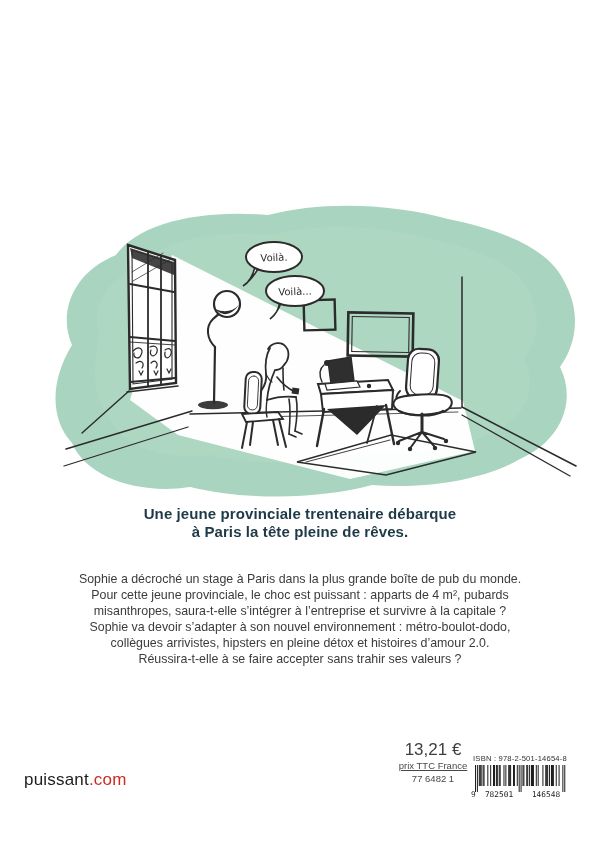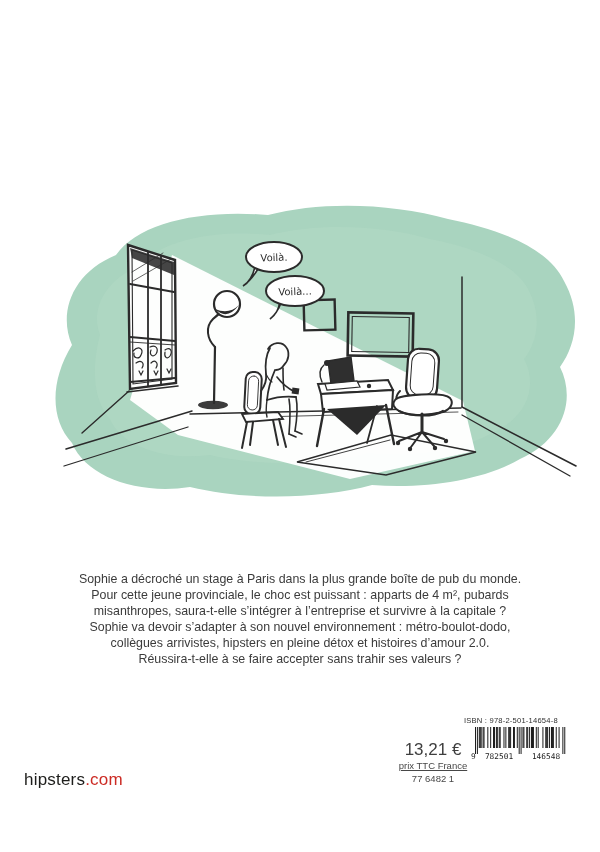--- a/index.html
+++ b/index.html
@@ -15,21 +15,21 @@
   #synopsis{position:absolute;left:35px;top:563px;width:530px;text-align:center;
             font-size:12.4px;line-height:16px;color:#3b3b3b;white-space:pre-line;margin-top:8px;}
   
   #publisher{position:absolute;left:24px;top:770px;font-size:17px;font-weight:500;
              color:#1d1d1b;letter-spacing:.2px;}
   #publisher .tld{color:#cc2b24;}
   #price-block{position:absolute;left:391px;top:741px;width:84px;text-align:center;color:#474747;}
   #price-amount{font-size:17px;line-height:18px;color:#3e3e3e;}
   #price-note{font-size:9.5px;line-height:11px;margin-top:1px;text-decoration:underline;}
   #price-code{font-size:9.5px;line-height:11px;margin-top:2px;}
-  #barcode-block{position:absolute;left:464px;top:716px;width:112px;color:#2f2f2f;}
+  #barcode-block{position:absolute;left:464px;top:754px;width:112px;text-align:center;color:#2f2f2f;}
   #isbn-label{font-size:7.6px;letter-spacing:.2px;line-height:9px;}
   #ean svg{display:block;margin:2px auto 0 auto;}
   .ean-digits{font-family:"DejaVu Sans Mono",monospace;font-size:7.8px;fill:#1c1c1c;}
 </style>
 </head>
 <body>
 
 <div id="page">
 
   <div id="illu">
@@ -160,29 +160,31 @@
         <text x="254" y="66" text-anchor="middle" font-family="DejaVu Sans, sans-serif" font-size="10" fill="#2b2b2b" transform="rotate(-2 254 62)">Voilà.</text>
       </g>
       <g>
         <path d="M261,108 C258,116 255,120 250,124 C256,120 259,113 260,106 Z" fill="#ffffff" stroke="#2b2b2b" stroke-width="1.6"></path>
         <ellipse cx="275" cy="96" rx="29" ry="15" fill="#ffffff" stroke="#2b2b2b" stroke-width="2"></ellipse>
         <text x="275" y="100" text-anchor="middle" font-family="DejaVu Sans, sans-serif" font-size="10" fill="#2b2b2b" transform="rotate(-2 275 96)">Voilà...</text>
       </g>
     </svg>
   </div>
 
+  <div id="headline">Une jeune provinciale trentenaire débarque
+à Paris la tête pleine de rêves.</div>
 
   <div id="synopsis">Sophie a décroché un stage à Paris dans la plus grande boîte de pub du monde.
 Pour cette jeune provinciale, le choc est puissant : apparts de 4 m², pubards
 misanthropes, saura-t-elle s’intégrer à l’entreprise et survivre à la capitale ?
 Sophie va devoir s’adapter à son nouvel environnement : métro-boulot-dodo,
 collègues arrivistes, hipsters en pleine détox et histoires d’amour 2.0.
 Réussira-t-elle à se faire accepter sans trahir ses valeurs ?</div>
 
-  <div id="publisher"><span>hipsters</span><span class="tld">.com</span></div>
+  <div id="publisher"><span>puissant</span><span class="tld">.com</span></div>
 
   <div id="price-block">
     <div id="price-amount">13,21 €</div>
     <div id="price-note">prix TTC France</div>
     <div id="price-code">77 6482 1</div>
   </div>
 
   <div id="barcode-block">
     <div id="isbn-label">ISBN : 978-2-501-14654-8</div>
     <div id="ean">

